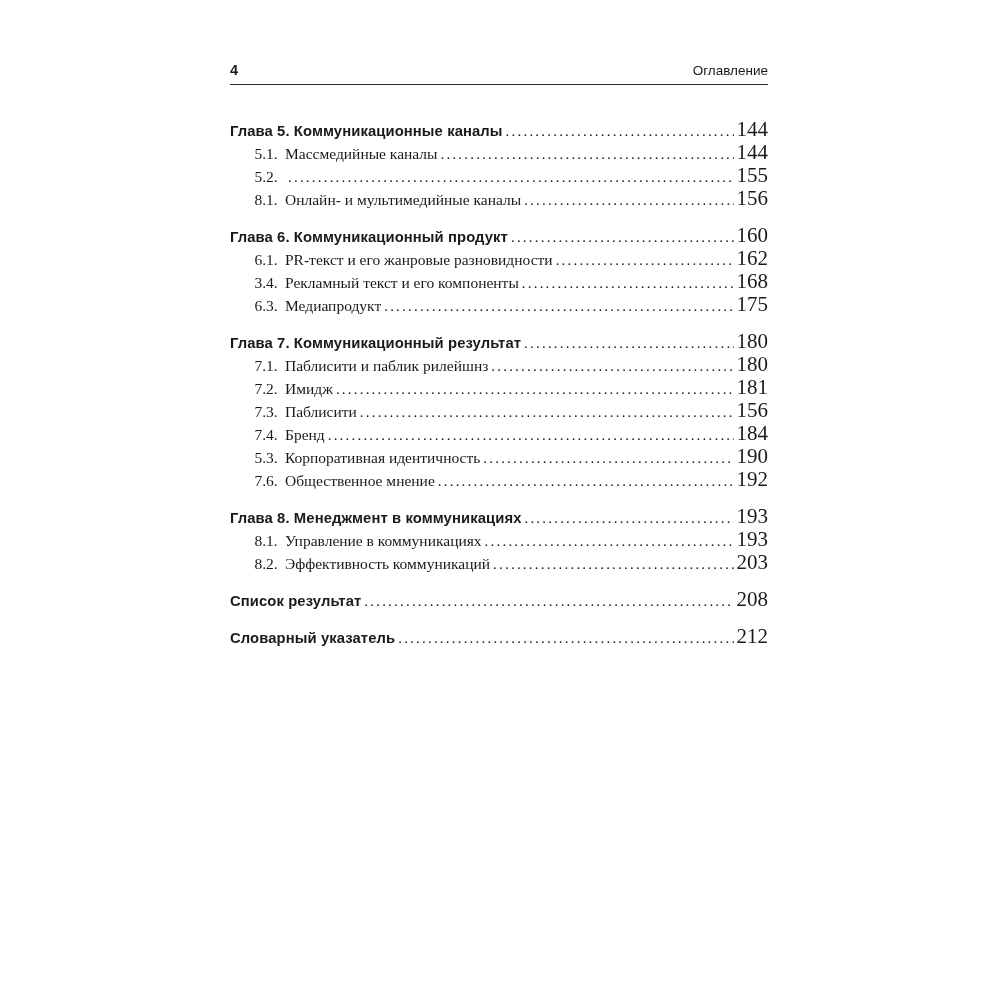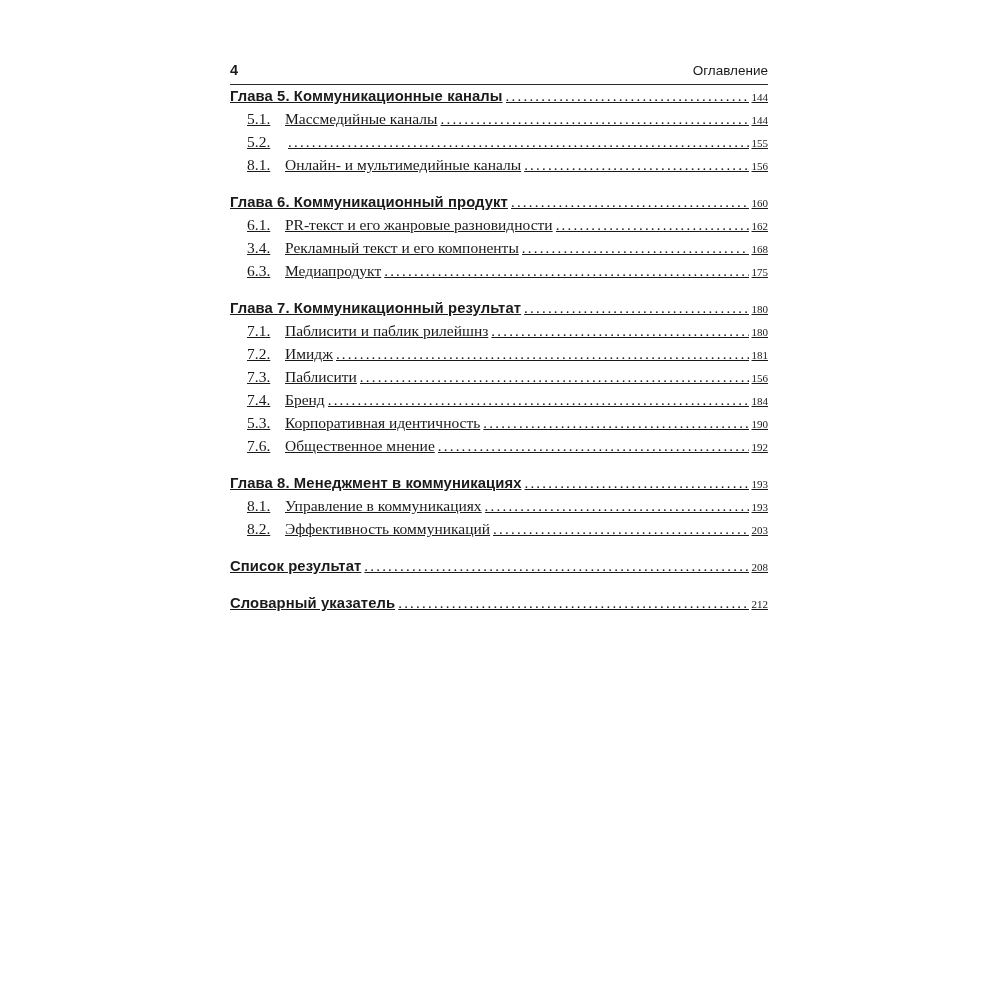--- a/index.html
+++ b/index.html
@@ -33,23 +33,23 @@
   .running-head .pagenum {
     font-weight: bold;
     font-size: 14.5px;
   }
   .rule {
     border: 0;
     border-top: 1.6px solid #2a2a2a;
     margin: 0;
   }
   .toc {
+    margin-top: 34px;
     font-size: 15.5px;
     line-height: 21px;
-    text-decoration: underline;
   }
   .group + .group {
     margin-top: 14px;
   }
   .toc-row {
     display: flex;
     align-items: baseline;
     white-space: nowrap;
   }
   .toc-row.chapter .title,
@@ -57,20 +57,21 @@
     font-family: "Liberation Sans", sans-serif;
     font-weight: bold;
     font-size: 14.8px;
     letter-spacing: 0.1px;
   }
   .toc-row.item .num {
     display: inline-block;
     width: 38px;
     margin-left: 17px;
     flex: 0 0 auto;
+    text-align: center;
   }
   .toc-row .title {
     flex: 0 0 auto;
   }
   .dots {
     flex: 1 1 auto;
     overflow: hidden;
     margin: 0 3px 0 3px;
     min-width: 12px;
   }
@@ -79,21 +80,21 @@
     font-family: "Liberation Serif", serif;
     font-weight: normal;
     font-size: 15px;
     letter-spacing: 2.2px;
     color: #1a1a1a;
   }
   .page {
     flex: 0 0 auto;
     font-family: "Liberation Serif", serif;
     font-weight: normal;
-    font-size: 11px;
+    font-size: 21px;
   }
 </style>
 </head>
 <body>
 
 <div class="canvas">
   <div class="content">
 
     <div class="running-head">
       <span class="pagenum">4</span>

